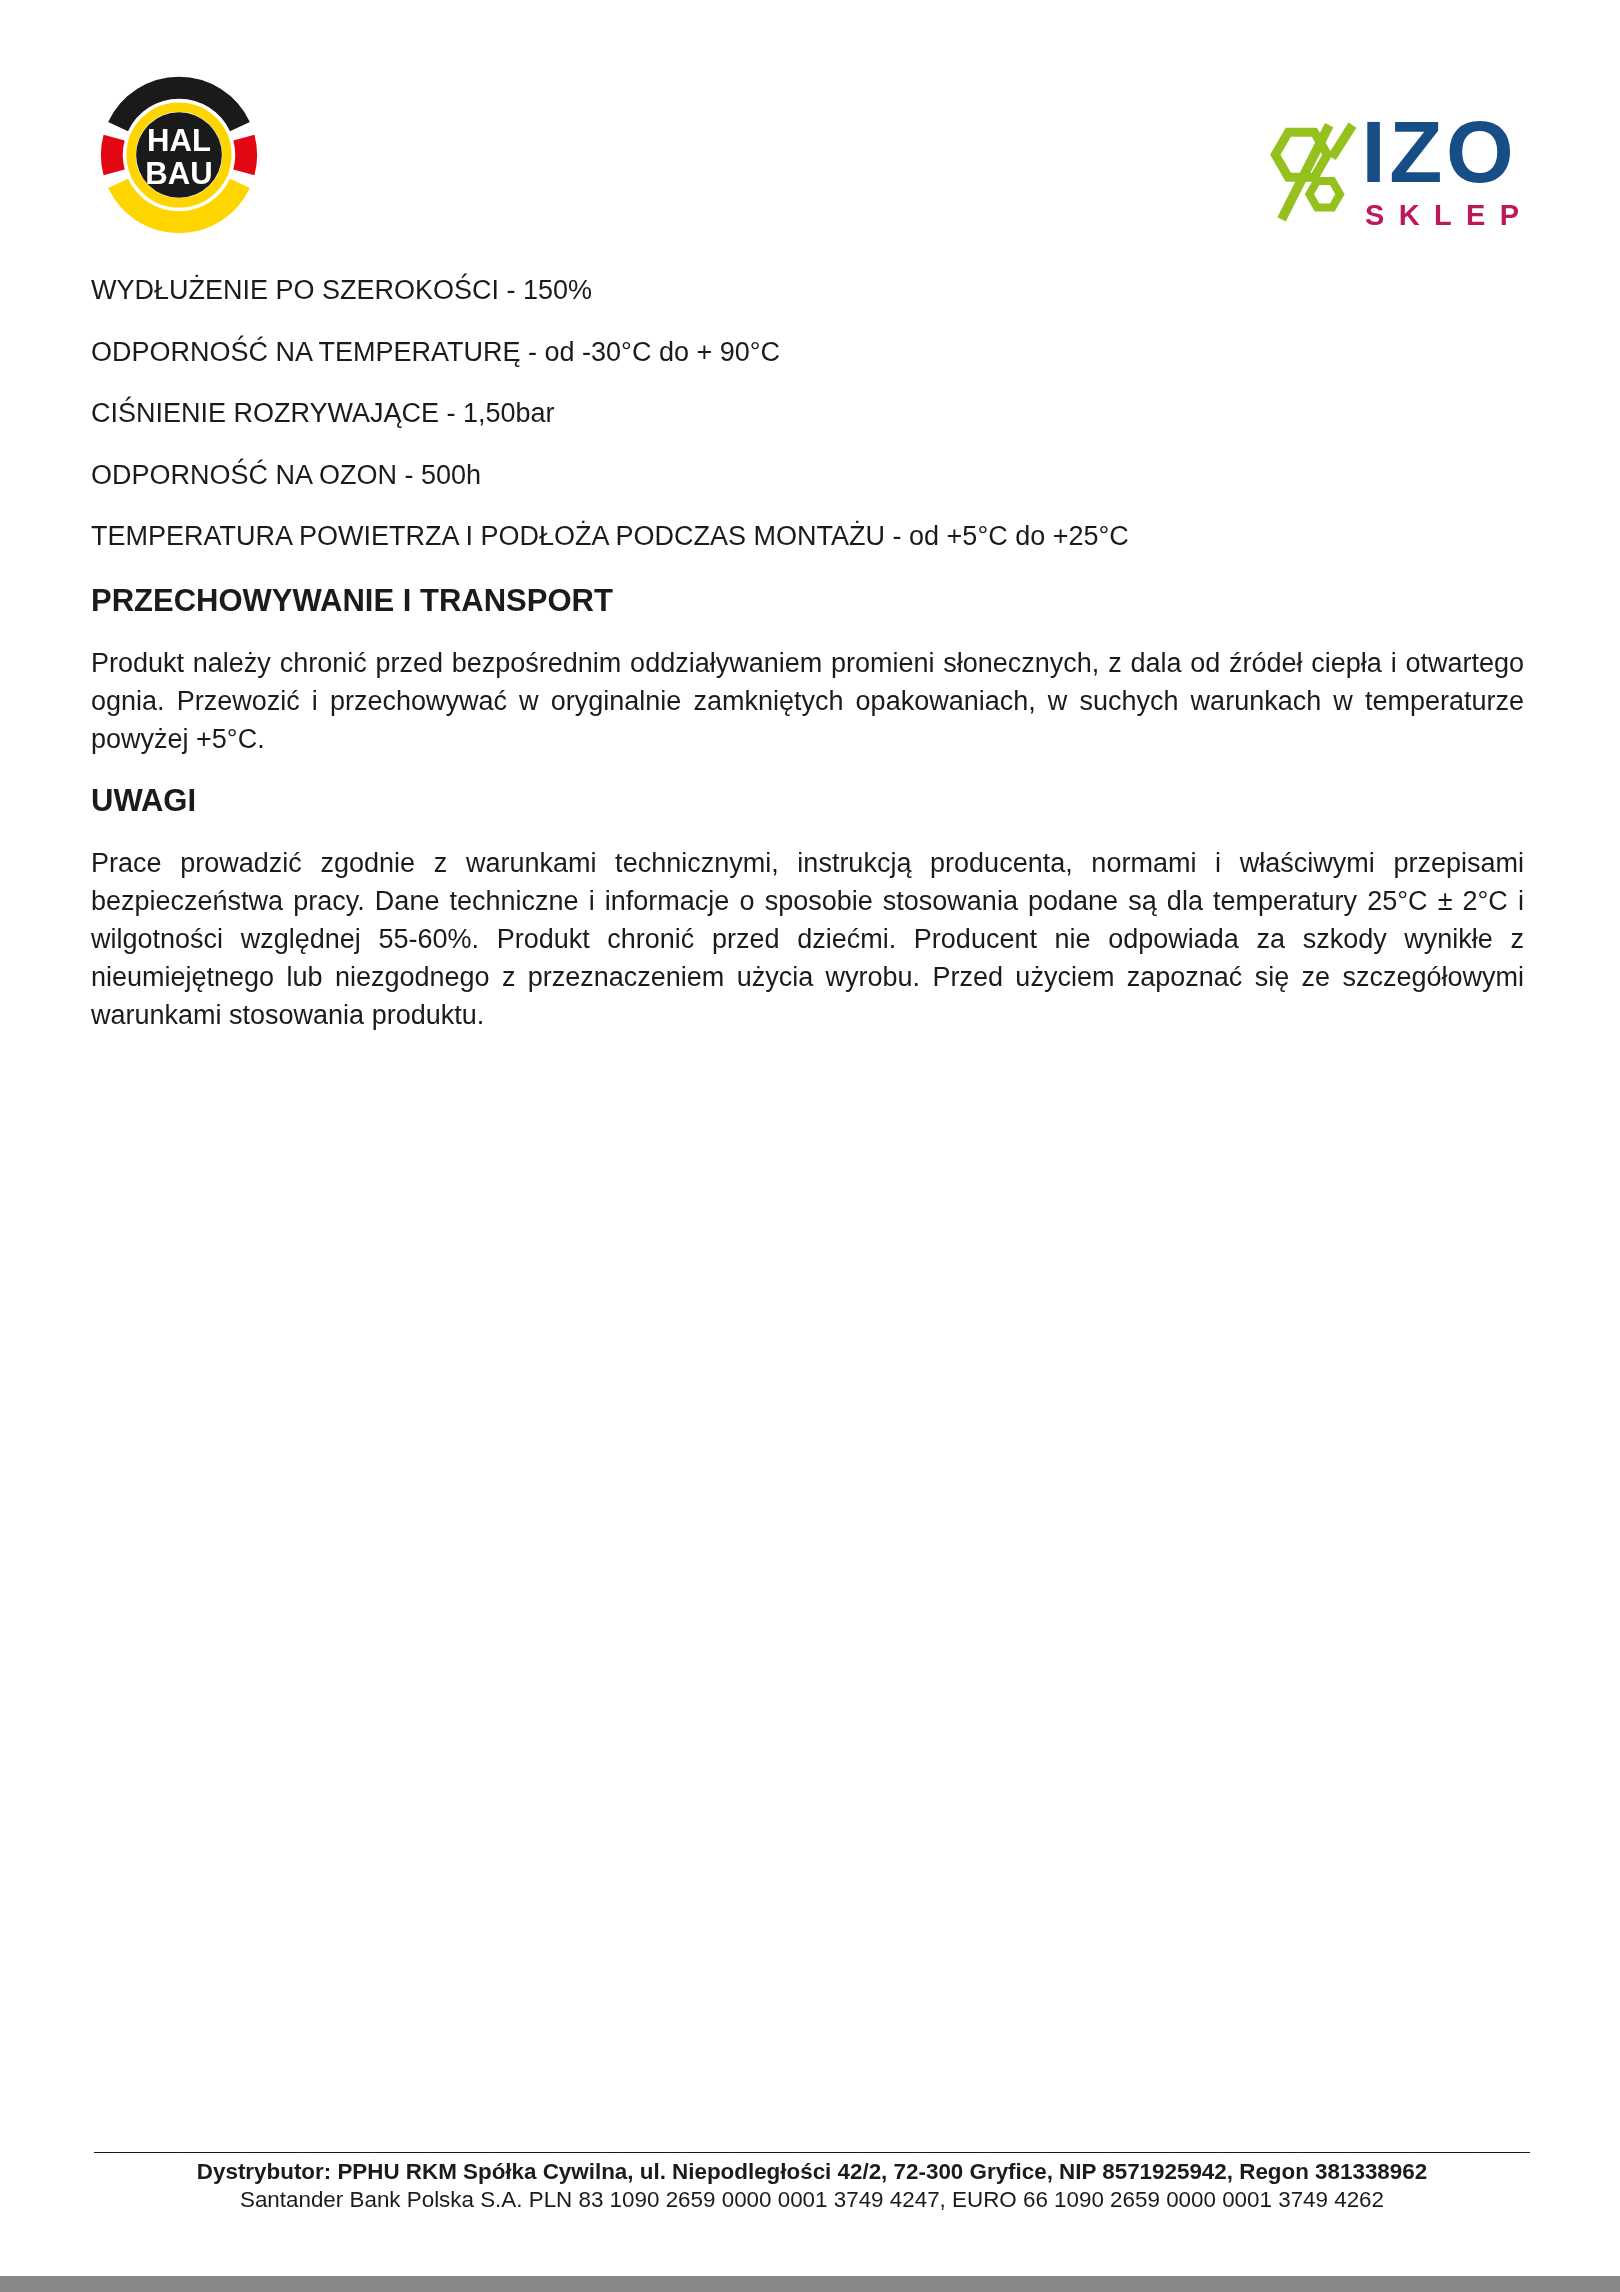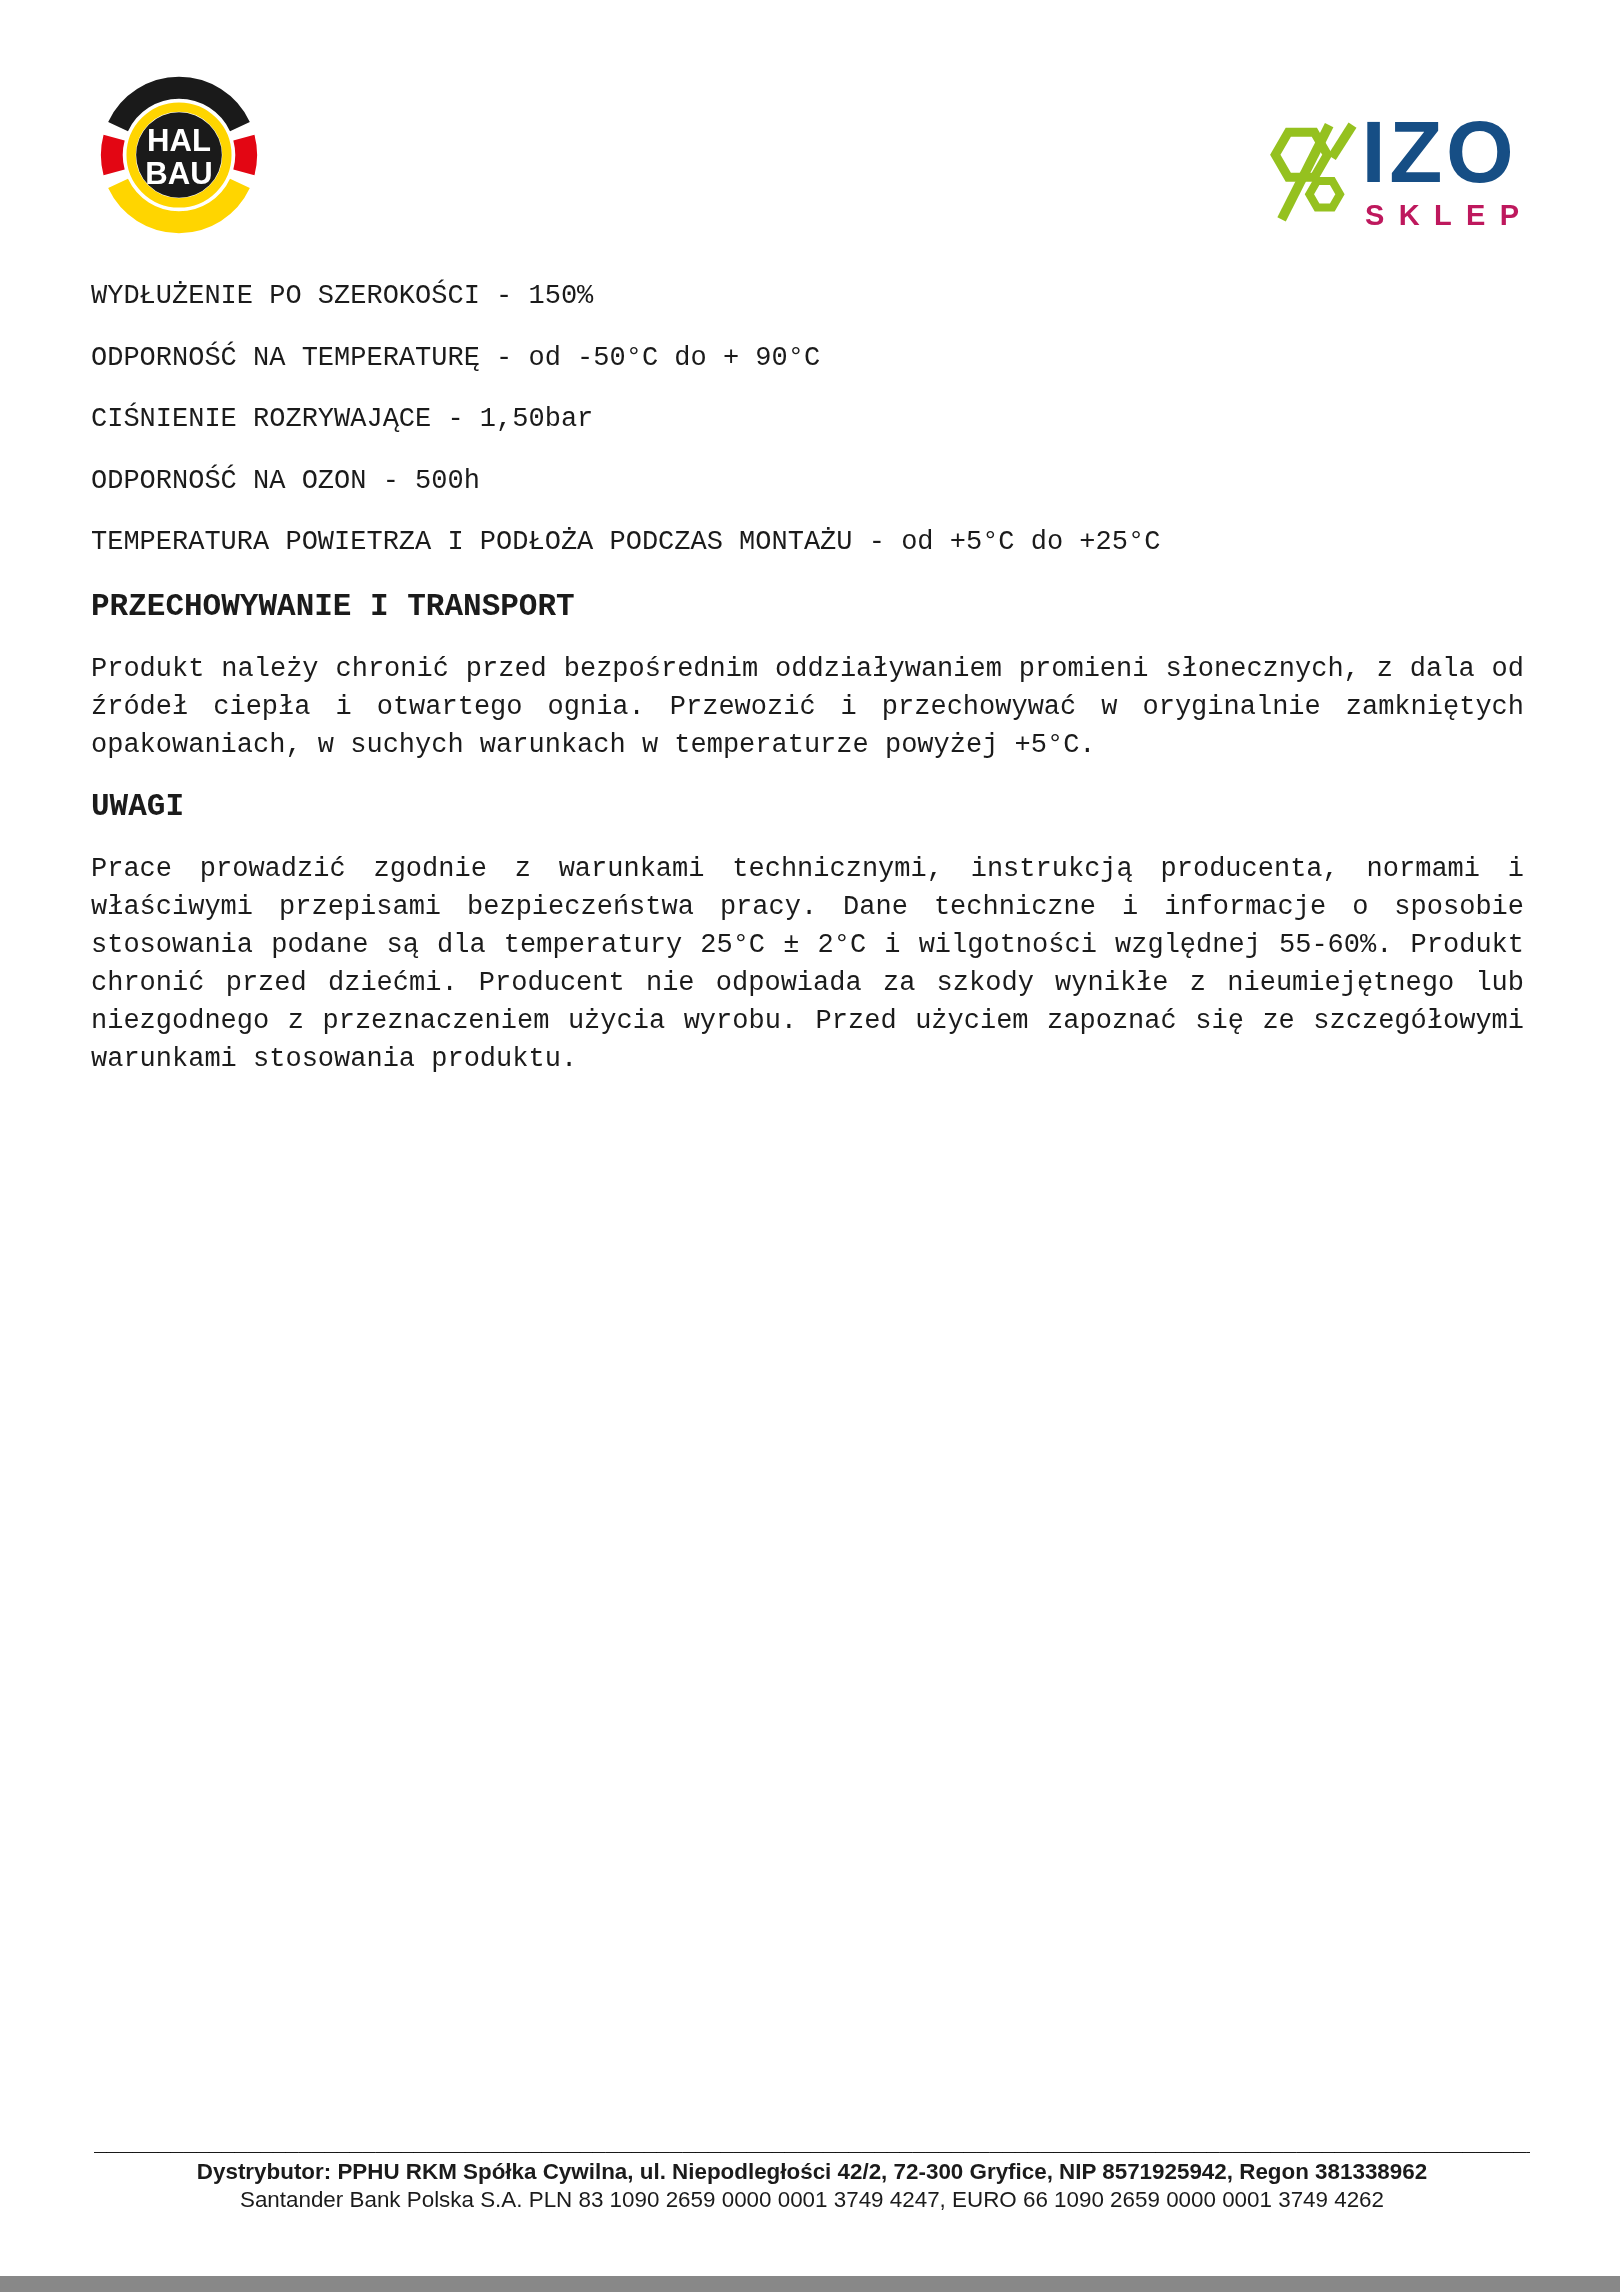--- a/index.html
+++ b/index.html
@@ -51,23 +51,22 @@
     color: #be185d;
     margin-top: 1.8px;
     margin-left: 3.6px;
     white-space: nowrap;
   }
 
   
   .content {
     position: absolute;
     left: 91px;
-    top: 280px;
+    top: 274px;
     width: 1433px;
-    font-family: Liberation Mono, monospace;
   }
   .spec {
     font-size: 27px;
     line-height: 32px;
     margin: 0 0 29.6px 0;
     white-space: nowrap;
   }
   .section-heading {
     font-size: 31px;
     font-weight: bold;
@@ -145,21 +144,21 @@
       </svg>
     </div>
     <div class="izo-text">
       <span class="izo-word">IZO</span>
       <span class="izo-sub">SKLEP</span>
     </div>
   </div>
 
   <main class="content">
     <p class="spec">WYDŁUŻENIE PO SZEROKOŚCI - 150%</p>
-    <p class="spec">ODPORNOŚĆ NA TEMPERATURĘ - od -50°C do + 90°C</p>
+    <p class="spec">ODPORNOŚĆ NA TEMPERATURĘ - od -30°C do + 90°C</p>
     <p class="spec">CIŚNIENIE ROZRYWAJĄCE - 1,50bar</p>
     <p class="spec">ODPORNOŚĆ NA OZON - 500h</p>
     <p class="spec">TEMPERATURA POWIETRZA I PODŁOŻA PODCZAS MONTAŻU - od +5°C do +25°C</p>
 
     <h2 class="section-heading">PRZECHOWYWANIE I TRANSPORT</h2>
     <p class="para">Produkt należy chronić przed bezpośrednim oddziaływaniem promieni słonecznych, z dala od źródeł ciepła i otwartego ognia. Przewozić i przechowywać w oryginalnie zamkniętych opakowaniach, w suchych warunkach w temperaturze powyżej +5°C.</p>
 
     <h2 class="section-heading">UWAGI</h2>
     <p class="para">Prace prowadzić zgodnie z warunkami technicznymi, instrukcją producenta, normami i właściwymi przepisami bezpieczeństwa pracy. Dane techniczne i informacje o sposobie stosowania podane są dla temperatury 25°C ± 2°C i wilgotności względnej 55-60%. Produkt chronić przed dziećmi. Producent nie odpowiada za szkody wynikłe z nieumiejętnego lub niezgodnego z przeznaczeniem użycia wyrobu. Przed użyciem zapoznać się ze szczegółowymi warunkami stosowania produktu.</p>
   </main>

